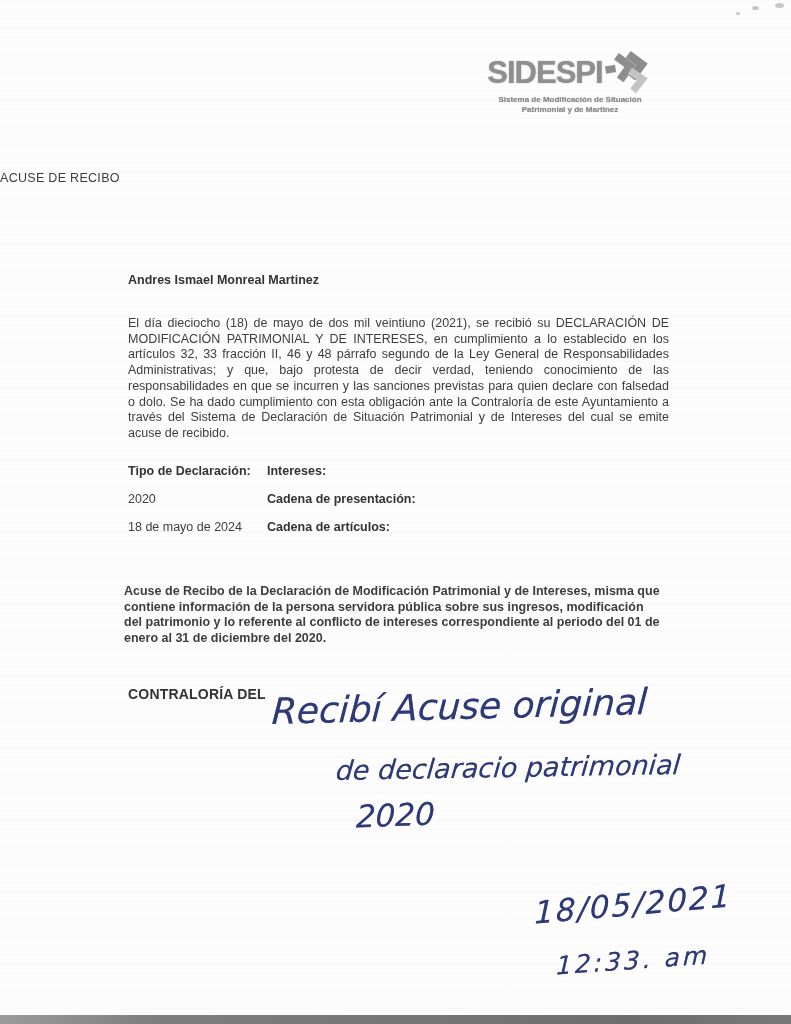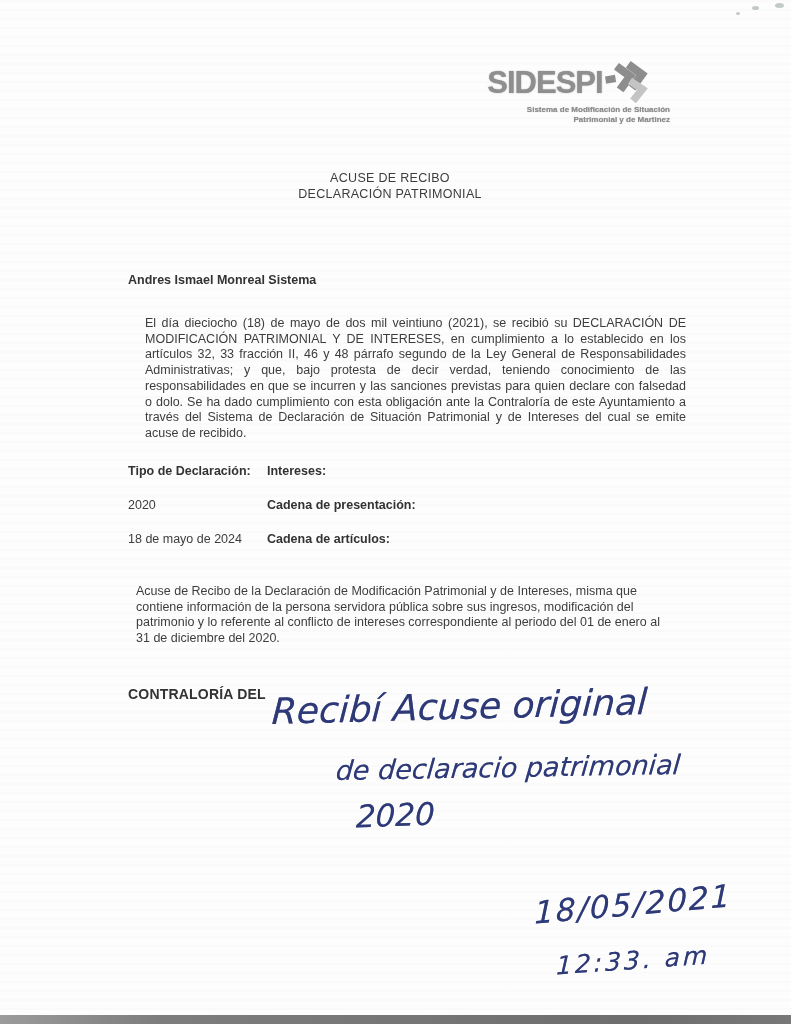--- a/index.html
+++ b/index.html
@@ -18,60 +18,59 @@
     background:
       repeating-linear-gradient(180deg, rgba(0,0,0,0.012) 0 2px, rgba(0,0,0,0) 2px 9px),
       #fdfdfd;
     overflow:hidden;
     font-family:"Liberation Sans", sans-serif;
     color:var(--text-gray);
   }
   
   .logo{
     position:absolute;left:470px;top:52px;width:200px;
-    text-align:right;
-    margin-top:10px;
+    text-align:center;
   }
   .logo-row{display:flex;align-items:center;justify-content:center;gap:2px;}
   .logo-word{
     font-size:31px;font-weight:bold;color:var(--logo-gray);
     letter-spacing:-1px;
     text-shadow:0 0 1.3px rgba(130,130,130,.85);
   }
   .logo-arrow{width:48px;height:46px;margin-top:-4px;}
   .logo-tagline{
     margin-top:1px;
     font-size:8px;font-weight:bold;color:#8a8a8a;line-height:9.5px;
     text-shadow:0 0 1px rgba(140,140,140,.7);
   }
   
   .title{
     position:absolute;left:0;top:170px;width:780px;
-    text-align:center;font-size:12.5px;line-height:16px;
+    text-align:left;font-size:12.5px;line-height:16px;
     color:#3c3c3c;letter-spacing:.3px;
   }
   
   .name{
     position:absolute;left:128px;top:273px;
     font-size:12.5px;font-weight:bold;color:#333;
   }
   .para1{
     position:absolute;left:128px;top:316px;width:541px;
-    font-size:12.5px;line-height:15.7px;text-align:justify;color:#3d3d3d;margin-left:17px;
+    font-size:12.5px;line-height:15.7px;text-align:justify;color:#3d3d3d;
   }
   .fields{
     position:absolute;left:128px;top:464px;width:460px;
-    display:grid;grid-template-columns:139px 1fr;row-gap:19px;
+    display:grid;grid-template-columns:139px 1fr;row-gap:13px;
     font-size:12.5px;line-height:15px;
   }
   .fields .lbl{font-weight:bold;color:#333;white-space:nowrap;}
   .fields .val{color:#3d3d3d;}
   .para2{
-    position:absolute;left:136px;top:584px;width:537px;
-    font-size:12.5px;line-height:15.7px;color:#3d3d3d;
+    position:absolute;left:124px;top:584px;width:537px;
+    font-size:12.5px;line-height:15.7px;color:#3d3d3d;font-weight:bold;
   }
   .contraloria{
     position:absolute;left:128px;top:686px;
     font-size:14px;font-weight:bold;color:#333;letter-spacing:.2px;
   }
   
   .hw{
     position:absolute;color:var(--ink-blue);
     font-family:"DejaVu Sans", sans-serif;font-style:italic;
     white-space:nowrap;
@@ -110,24 +109,23 @@
       </svg>
     </div>
     <div class="logo-tagline">
       <div>Sistema de Modificación de Situación</div>
       <div>Patrimonial y de Martinez</div>
     </div>
   </div>
 
   <div class="title">
     <div>ACUSE DE RECIBO</div>
-    <div>DECLARACIÓN PATRIMONIAL</div>
   </div>
 
-  <div class="name">Andres Ismael Monreal Sistema</div>
+  <div class="name">Andres Ismael Monreal Martinez</div>
 
   <div class="para1">El día dieciocho (18) de mayo de dos mil veintiuno (2021), se recibió su DECLARACIÓN DE MODIFICACIÓN PATRIMONIAL Y DE INTERESES, en cumplimiento a lo establecido en los artículos 32, 33 fracción II, 46 y 48 párrafo segundo de la Ley General de Responsabilidades Administrativas; y que, bajo protesta de decir verdad, teniendo conocimiento de las responsabilidades en que se incurren y las sanciones previstas para quien declare con falsedad o dolo. Se ha dado cumplimiento con esta obligación ante la Contraloría de este Ayuntamiento a través del Sistema de Declaración de Situación Patrimonial y de Intereses del cual se emite acuse de recibido.</div>
 
   <div class="fields">
     <span class="lbl">Tipo de Declaración:</span>
     <span class="lbl">Intereses:</span>
     <span class="val">2020</span>
     <span class="lbl">Cadena de presentación:</span>
     <span class="val">18 de mayo de 2024</span>
     <span class="lbl">Cadena de artículos:</span>

